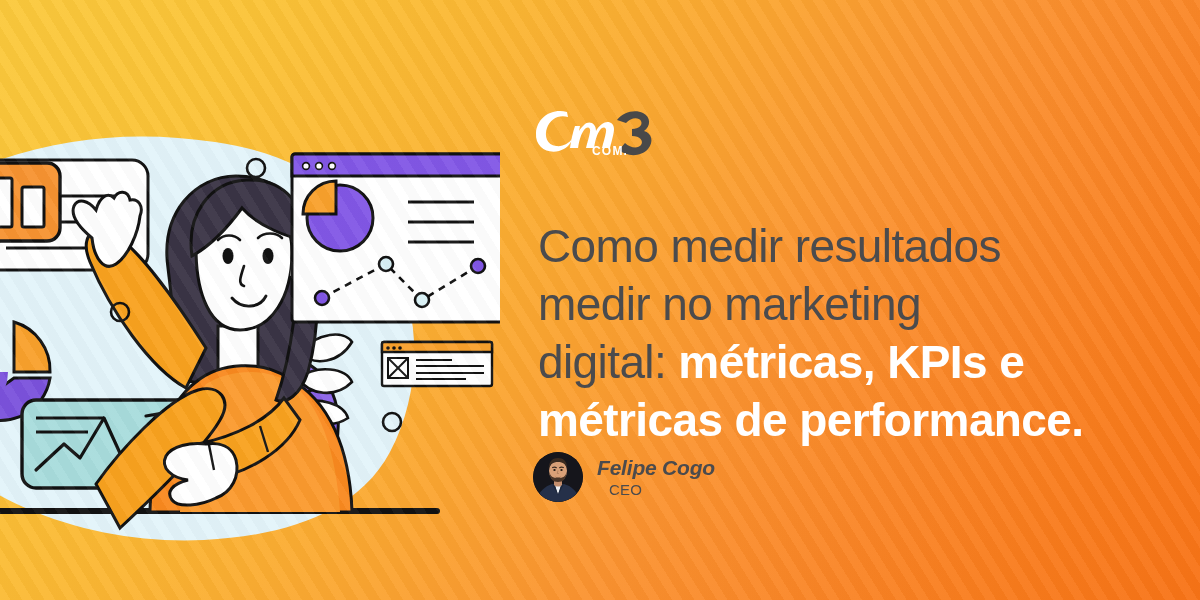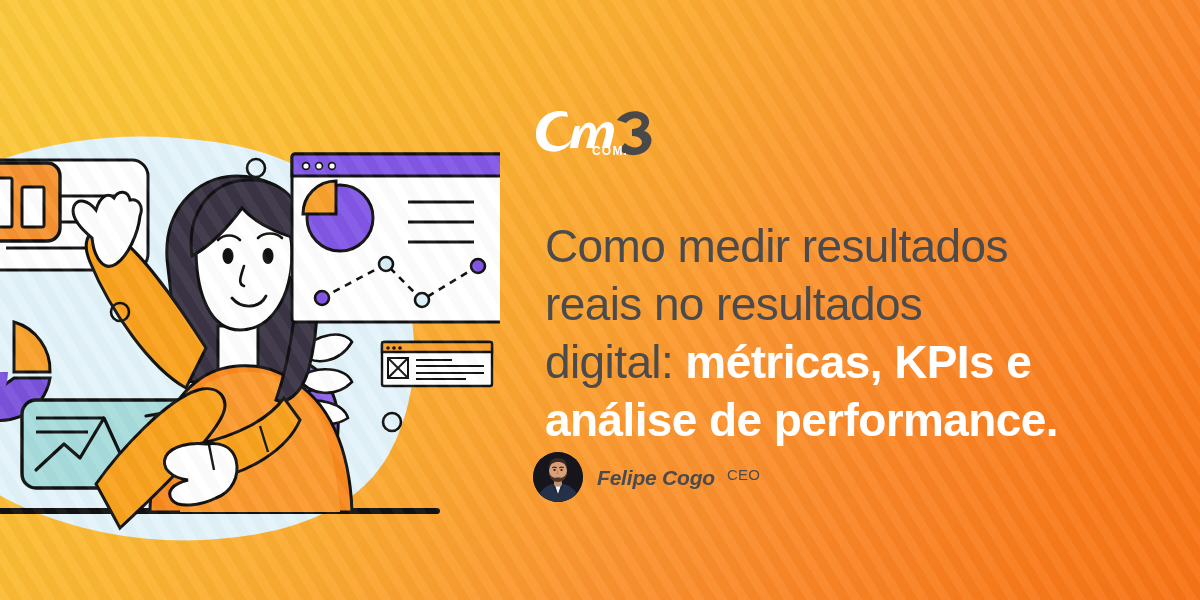--- a/index.html
+++ b/index.html
@@ -40,35 +40,35 @@
   .illo{position:absolute;left:0;top:0;width:500px;height:600px;}
 
   
   .content{
     position:absolute;left:533px;top:0;width:560px;height:600px;
   }
   .logo{
     position:absolute;left:0;top:104px;width:140px;height:56px;
   }
   .headline{
-    position:absolute;left:12px;top:186px;width:560px;
+    position:absolute;left:5px;top:186px;width:560px;
     font-size:46px;line-height:58px;font-weight:400;
     color:#4b4b4d;letter-spacing:-0.6px;
   }
   .headline .hl-em{
     font-weight:700;color:#ffffff;
   }
   .author{
     position:absolute;left:0;top:452px;display:flex;align-items:center;gap:14px;
   }
   .avatar{
     width:50px;height:50px;border-radius:50%;overflow:hidden;flex:0 0 50px;
     background:#17171c;position:relative;
   }
-  .author-text{display:flex;flex-direction:row;justify-content:flex-end;}
+  .author-text{display:flex;flex-direction:column;justify-content:flex-end;}
   .author-name{
     font-size:21px;font-weight:700;font-style:italic;color:#4b4b4d;line-height:25px;
     letter-spacing:-0.2px;
   }
   .author-role{
     font-size:15px;font-weight:400;color:#4b4b4d;line-height:19px;letter-spacing:.2px;margin-left:12px;
   }
 </style>
 </head>
 <body>
@@ -263,24 +263,24 @@
                  C 119,29 121,38 115,45 C 108,53 94,53 86,46 L 92,39
                  C 97,44 105,45 108,41 C 111,37 107,32 99,32 L 99,25
                  C 106,25 110,21 108,17 C 106,13 98,13 93,19 Z" fill="#494949"></path>
 
         <text x="59" y="51" font-family="'Liberation Sans', sans-serif" font-size="12" font-weight="700" letter-spacing="1.2" fill="#ffffff">COM.</text>
       </svg>
     </div>
 
     <h1 class="headline">
       <span>Como medir resultados</span><br>
-      <span>reais no resultados</span><br>
+      <span>medir no marketing</span><br>
       <span>digital:</span>
       <span class="hl-em">métricas, KPIs e</span><br>
-      <span class="hl-em">análise de performance.</span>
+      <span class="hl-em">métricas de performance.</span>
     </h1>
 
     <div class="author">
       <div class="avatar">
         <svg width="50" height="50" viewBox="0 0 50 50" xmlns="http://www.w3.org/2000/svg">
           <g clip-path="url(#avclip)">
             <rect width="50" height="50" fill="#15151b"></rect>
 
             <path d="M 3,50 C 5,39 13,34 19,32 L 31,32 C 38,34 45,39 47,50 Z" fill="#253049"></path>
 

